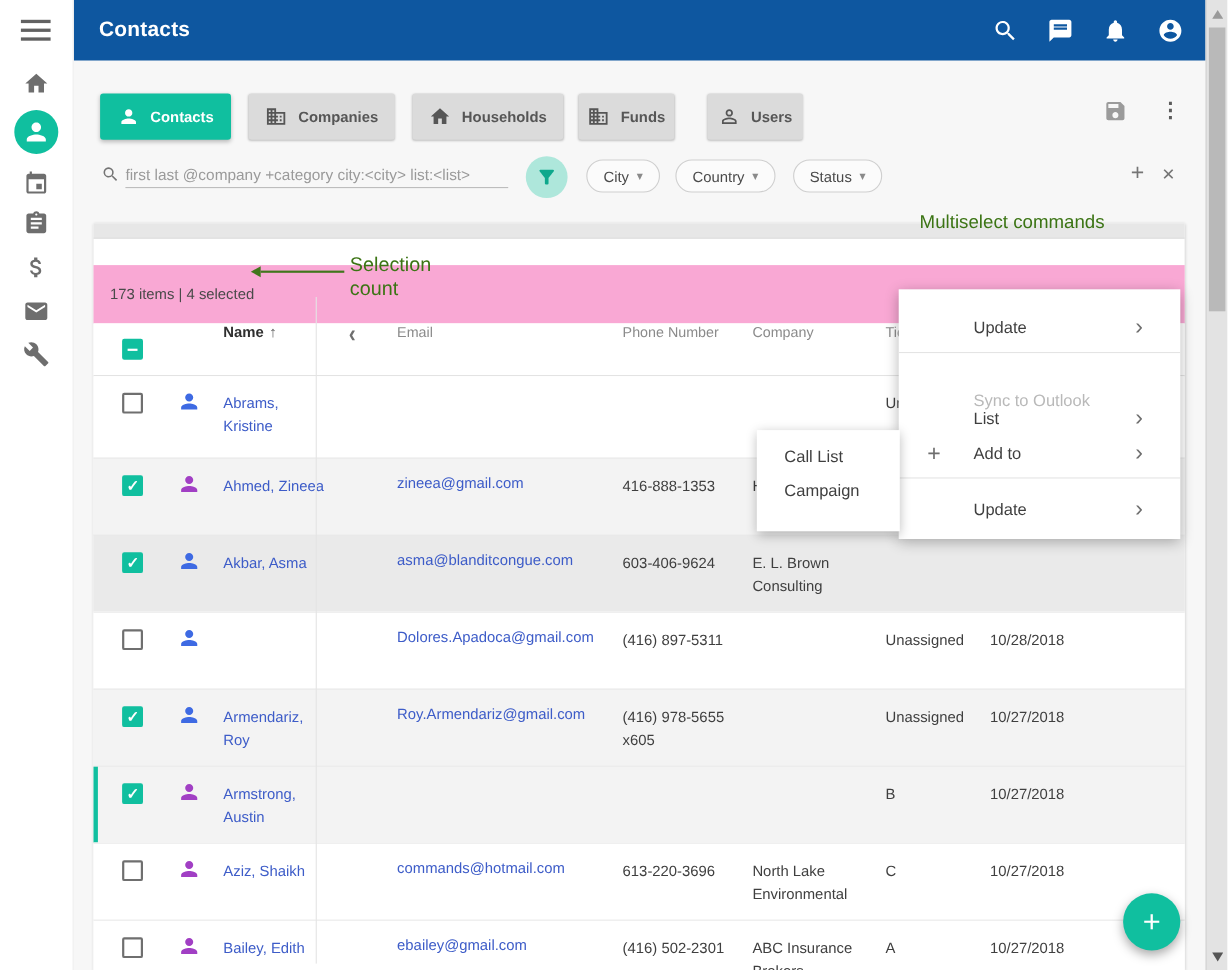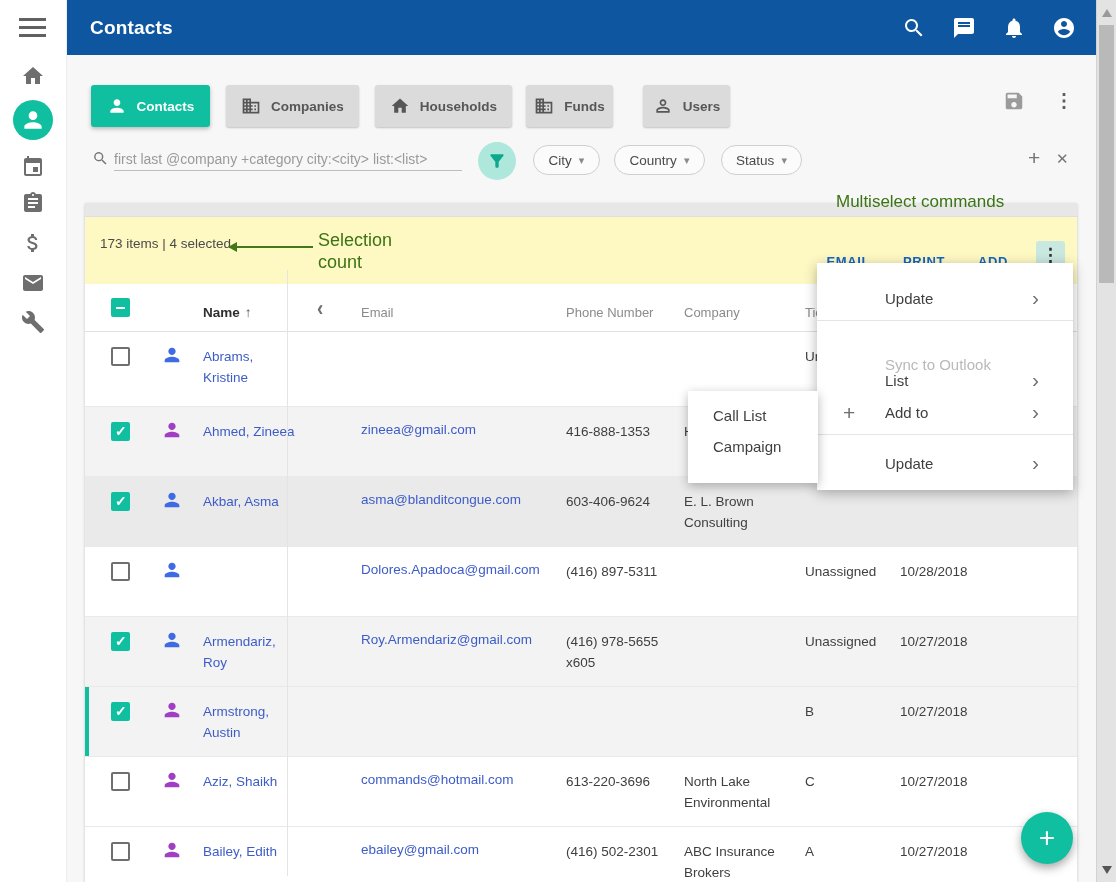--- a/index.html
+++ b/index.html
@@ -59,30 +59,30 @@
   #annot-multiselect { left:836px; top:192px; font-size:17px; }
   #annot-selection { left:318px; top:229px; font-size:18px; line-height:22px; }
   #annot-arrow-line { position:absolute; left:237px; top:246px; width:76px; height:2px; background:#41761c; z-index:30; }
   #annot-arrow-head { position:absolute; left:228px; top:242px; width:0; height:0; z-index:30;
     border-top:5px solid transparent; border-bottom:5px solid transparent; border-right:9px solid #41761c; }
 
   
   #card { position:absolute; left:85px; top:203px; width:992px; height:679px; background:#fff;
     box-shadow:0 1px 3px rgba(0,0,0,.2); z-index:10; }
   #card-strip { height:14px; background:#e7e7e7; border-bottom:1px solid #dedede; }
-  #selectbar { position:relative; height:67px; background:#fef9c3; }
+  #selectbar { position:relative; height:53px; background:#f9a8d4;margin-top:24px; }
   #select-summary { position:absolute; left:15px; top:0; height:53px; display:flex; align-items:center;
     font-size:13.5px; color:#4a4a4a; }
   #select-actions { position:absolute; right:12px; top:0; height:53px; display:flex; align-items:flex-end; }
   .sel-action { font-size:13px; font-weight:bold; letter-spacing:.6px; color:#1565c0; margin-left:33px; cursor:pointer; }
   #select-kebab { margin-left:28px; width:29px; height:29px; background:#c9e8e0; border-radius:3px;
     color:#323232; font-size:18px; font-weight:bold; text-align:center; line-height:29px; cursor:pointer; }
 
   #thead { position:relative; height:48px; background:#fff; border-bottom:1px solid #e0e0e0; }
-  .th { position:absolute; top:0; height:36px; display:flex; align-items:flex-end; font-size:13px; color:#8b8b8b; }
+  .th { position:absolute; top:0; height:36px; display:flex; align-items:flex-start; font-size:13px; color:#8b8b8b; }
   .th.bold { color:#2f2f2f; font-weight:bold; font-size:13.5px; gap:5px; }
   #th-collapse { font-size:19px; color:#6f6f6f; cursor:pointer; font-weight:bold; transform:scaleY(1.2); }
 
   #vline { position:absolute; left:202px; top:67px; width:1px; height:606px; background:#e4e4e4; }
 
   #rows { position:relative; }
   .row { position:relative; height:70px; border-top:1px solid #e9e9e9; background:#fff; }
   .row:first-child { height:74px; border-top:none; }
   .row:last-child { border-bottom:1px solid #e9e9e9; }
   .row.selected { background:#f3f3f3; }

